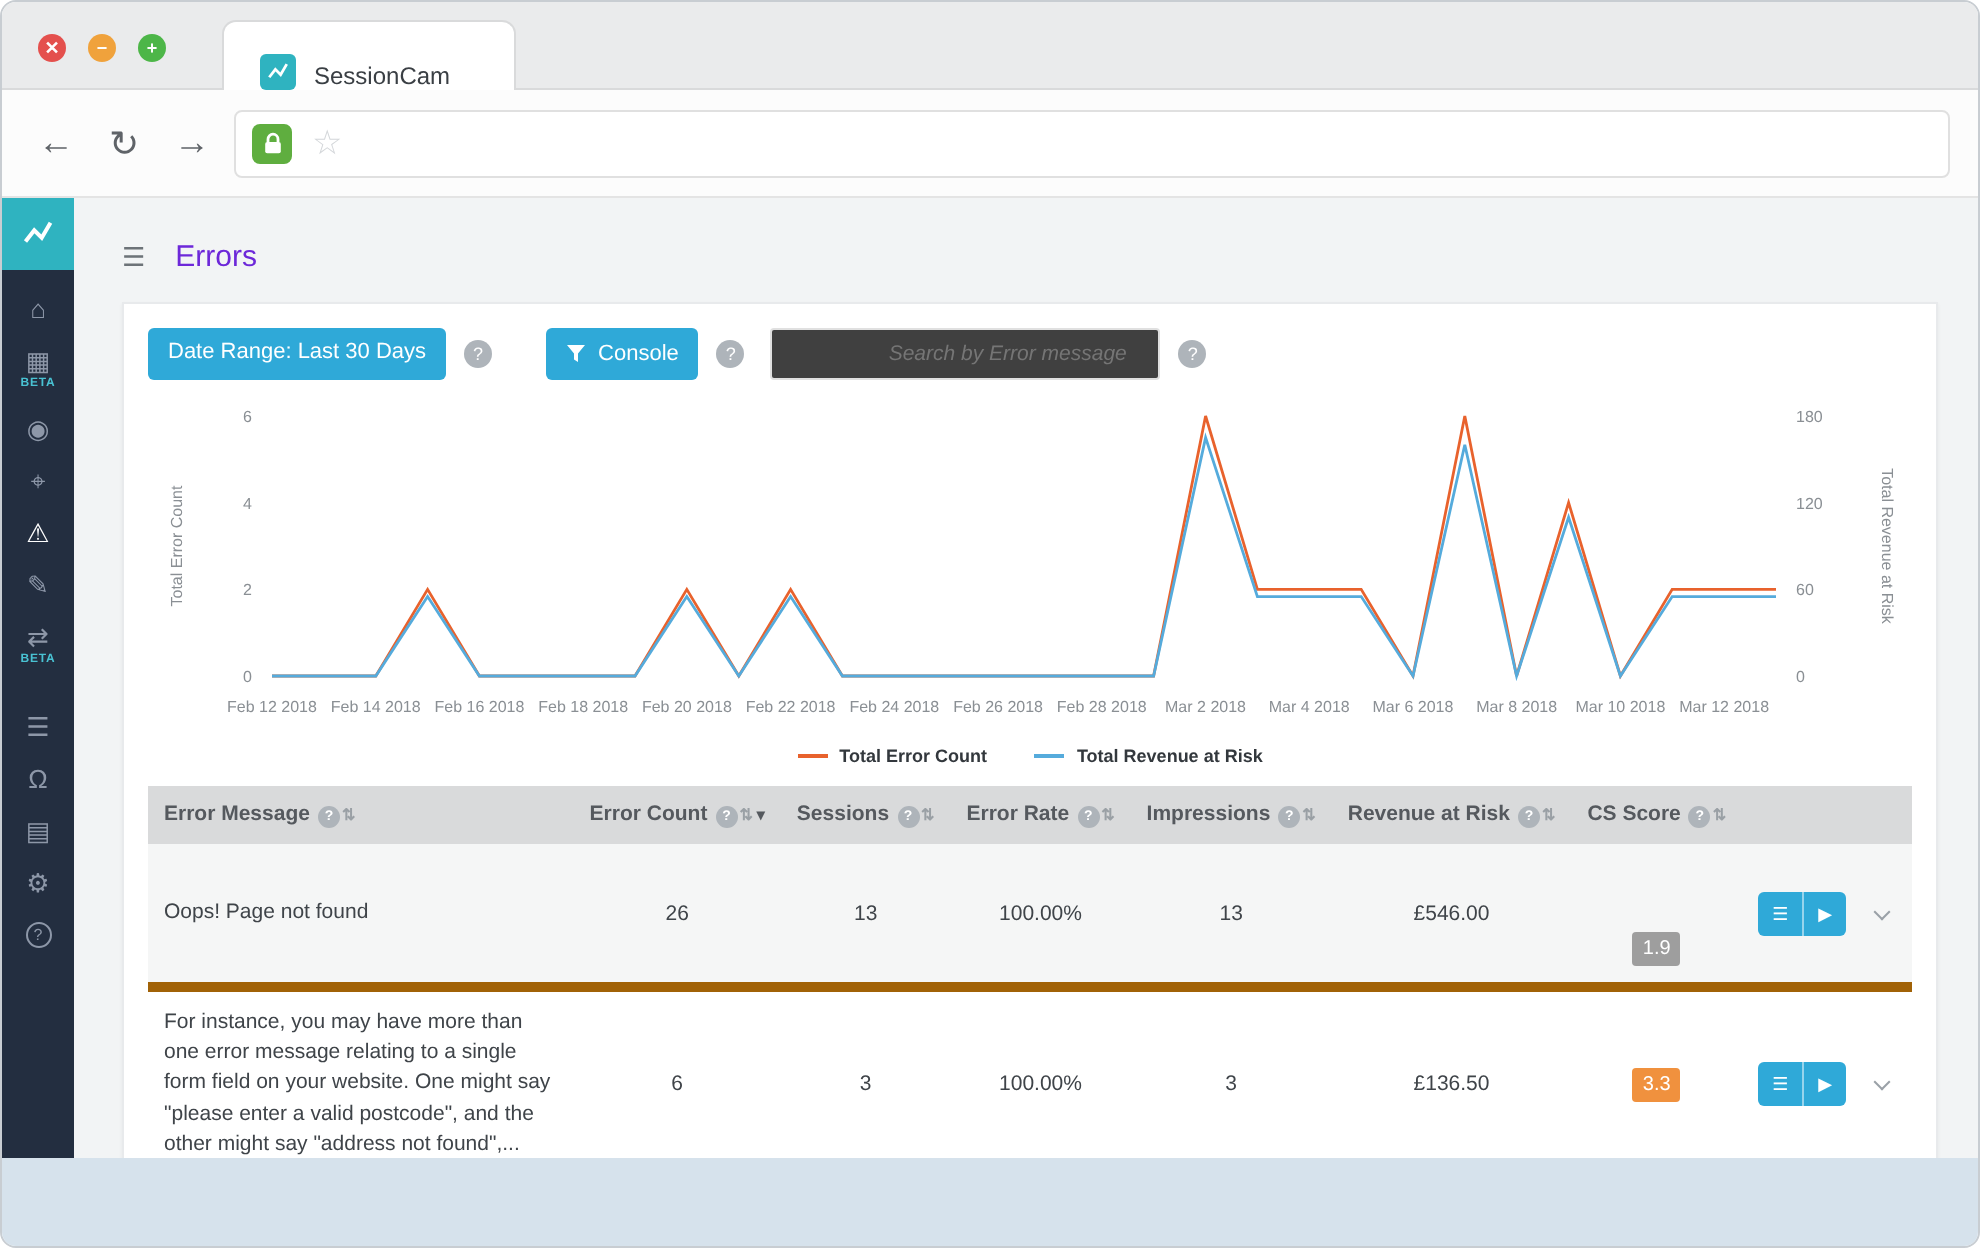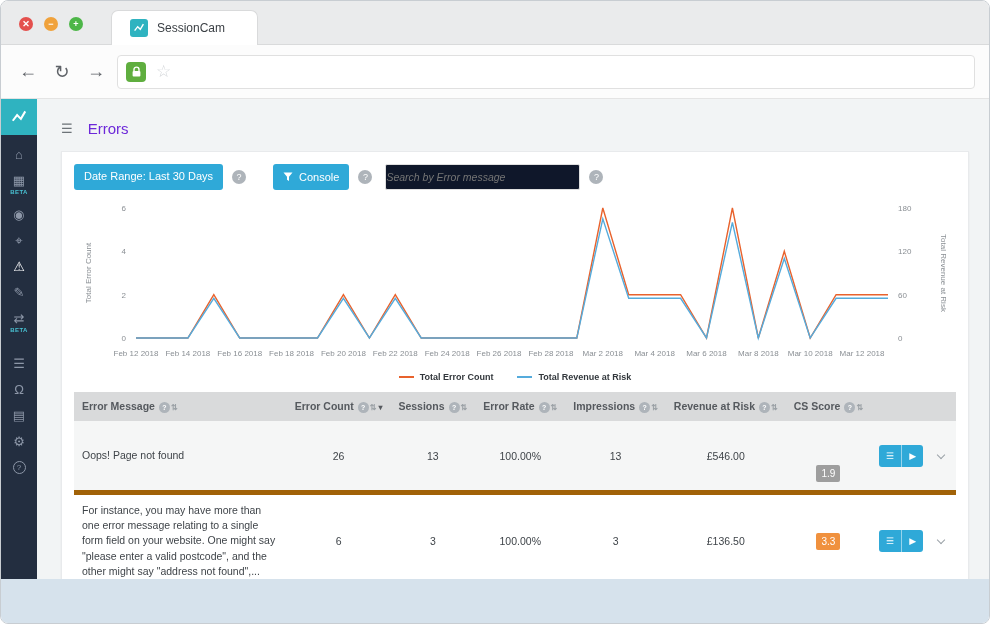--- a/index.html
+++ b/index.html
@@ -11,21 +11,21 @@
   
   .tabbar { flex:0 0 44px; background:#eaebec; border-bottom:1px solid #d9dadb;
             display:flex; align-items:flex-end; padding:0 14px; position:relative; }
   .lights { position:absolute; left:18px; top:16px; display:flex; gap:11px; }
   .light { width:14px; height:14px; border-radius:50%; color:#fff; font-size:9px;
            line-height:14px; text-align:center; font-weight:bold; cursor:default; }
   .light.close { background:#e4504d; }
   .light.min   { background:#f0a23c; }
   .light.exp   { background:#4db648; }
   .tab { height:35px; margin-left:96px; background:#fff; border:1px solid #d9dadb; border-bottom:none;
-         border-radius:7px 7px 0 0; display:flex; align-items:center; gap:9px; padding:0 32px 0 18px;
+         border-radius:7px 7px 0 0; display:flex; align-items:flex-end; gap:9px; padding:0 32px 0 18px;
          position:relative; top:1px; }
   .tab-title { font-size:12px; color:#3a3f44; }
   .logo-tile-sm { width:18px; height:18px; border-radius:3px; background:#2fb3c0;
                   display:inline-flex; align-items:center; justify-content:center; }
 
   
   .navbar { flex:0 0 54px; background:#fcfcfc; border-bottom:1px solid #e4e4e4;
             display:flex; align-items:center; padding:0 14px; gap:8px; }
   .nav-ic { width:26px; text-align:center; font-size:18px; color:#5f6368; cursor:default; }
   .urlbar { flex:1; height:34px; border:1px solid #e0e0e0; border-radius:4px; background:#fff;
@@ -55,23 +55,23 @@
 
   .card { background:#fff; border:1px solid #e8eaec; box-shadow:0 1px 2px rgba(0,0,0,.05); padding:12px; }
 
   
   .toolbar { display:flex; align-items:center; gap:9px; }
   .btn { height:26px; border-radius:3px; display:inline-flex; align-items:center; gap:6px;
          padding:0 10px; color:#fff; font-size:11px; border:none; font-family:inherit; background:#2fa9d8; }
   .caret { font-size:8px; }
   .q { width:14px; height:14px; border-radius:50%; background:#aeb4ba; color:#fff; font-size:9px;
        display:inline-flex; align-items:center; justify-content:center; flex:0 0 14px; }
-  .search-input { width:195px; height:26px; border:1px solid #e0e0e0; border-radius:2px; padding:0 0;
+  .search-input { width:195px; height:26px; border:1px solid #e0e0e0; border-radius:2px; padding:0 16px;
                   font-size:10.5px; font-style:italic; color:#8a8f94; font-family:inherit;
-                  background:#0f172a; outline:none; margin-left:4px; }
+                  background:#404040; outline:none; margin-left:4px;text-align:right; }
 
   
   .chart-area { margin-top:6px; text-align:center; }
   #chart-svg text { font-family:"Liberation Sans", sans-serif; }
   .legend { display:flex; justify-content:center; gap:24px; margin:0 0 10px; }
   .legend-item { display:flex; align-items:center; gap:6px; font-size:9px; font-weight:bold; color:#33383d; }
   .dash { width:15px; height:2px; display:inline-block; }
 
   
   table.errors { width:100%; border-collapse:collapse; }

